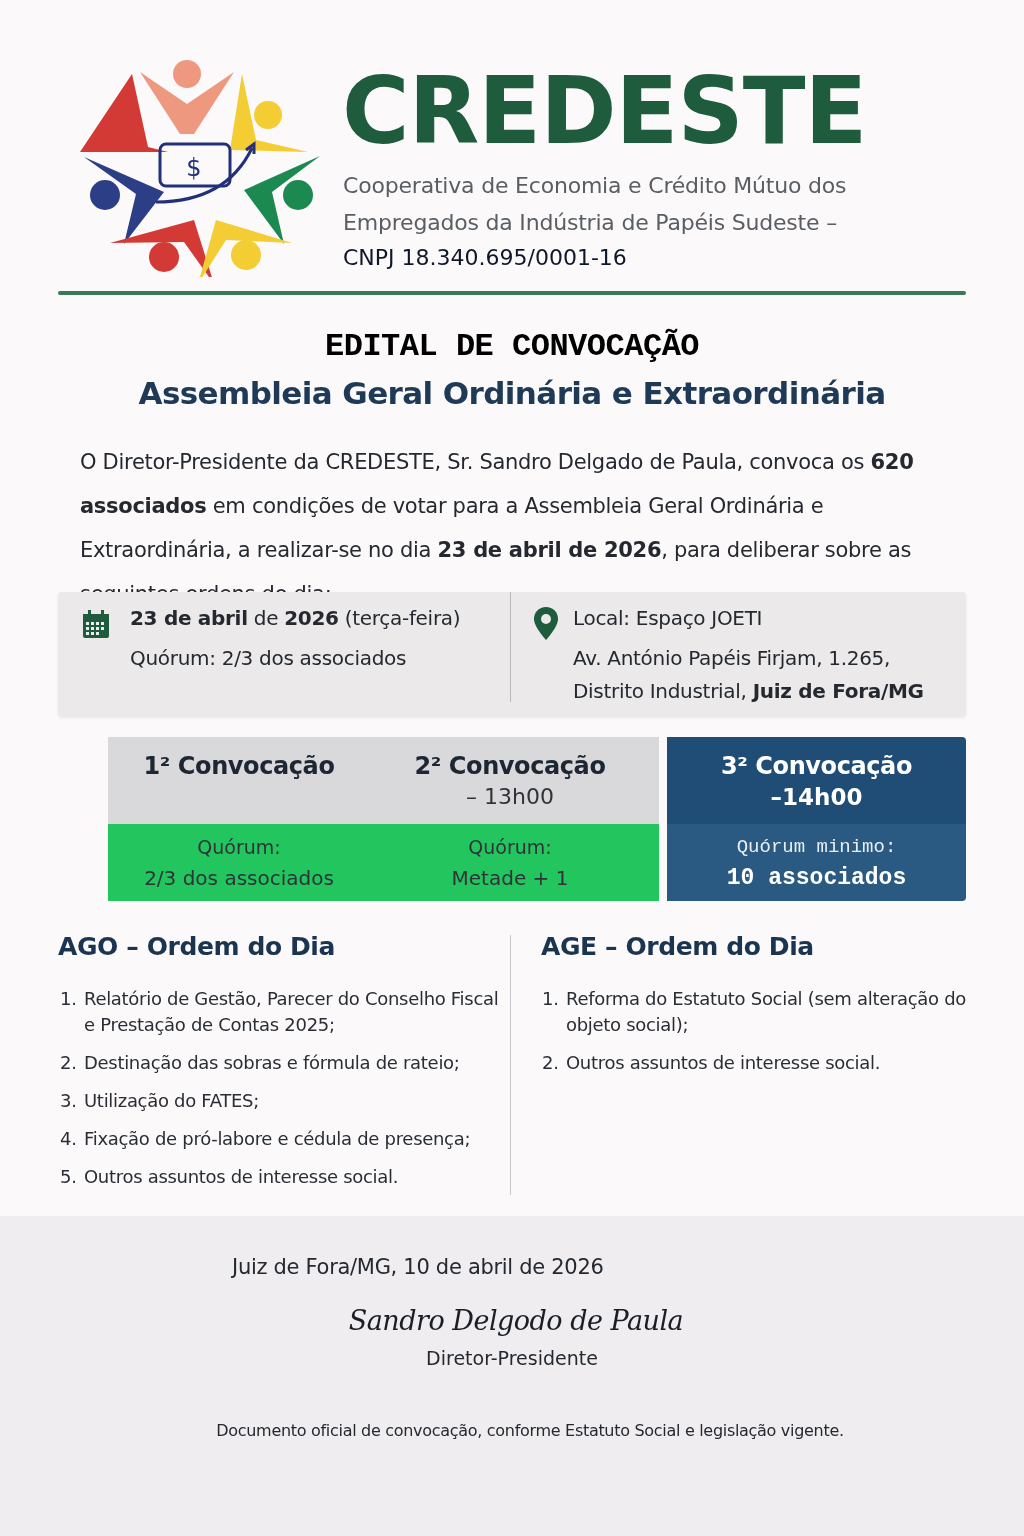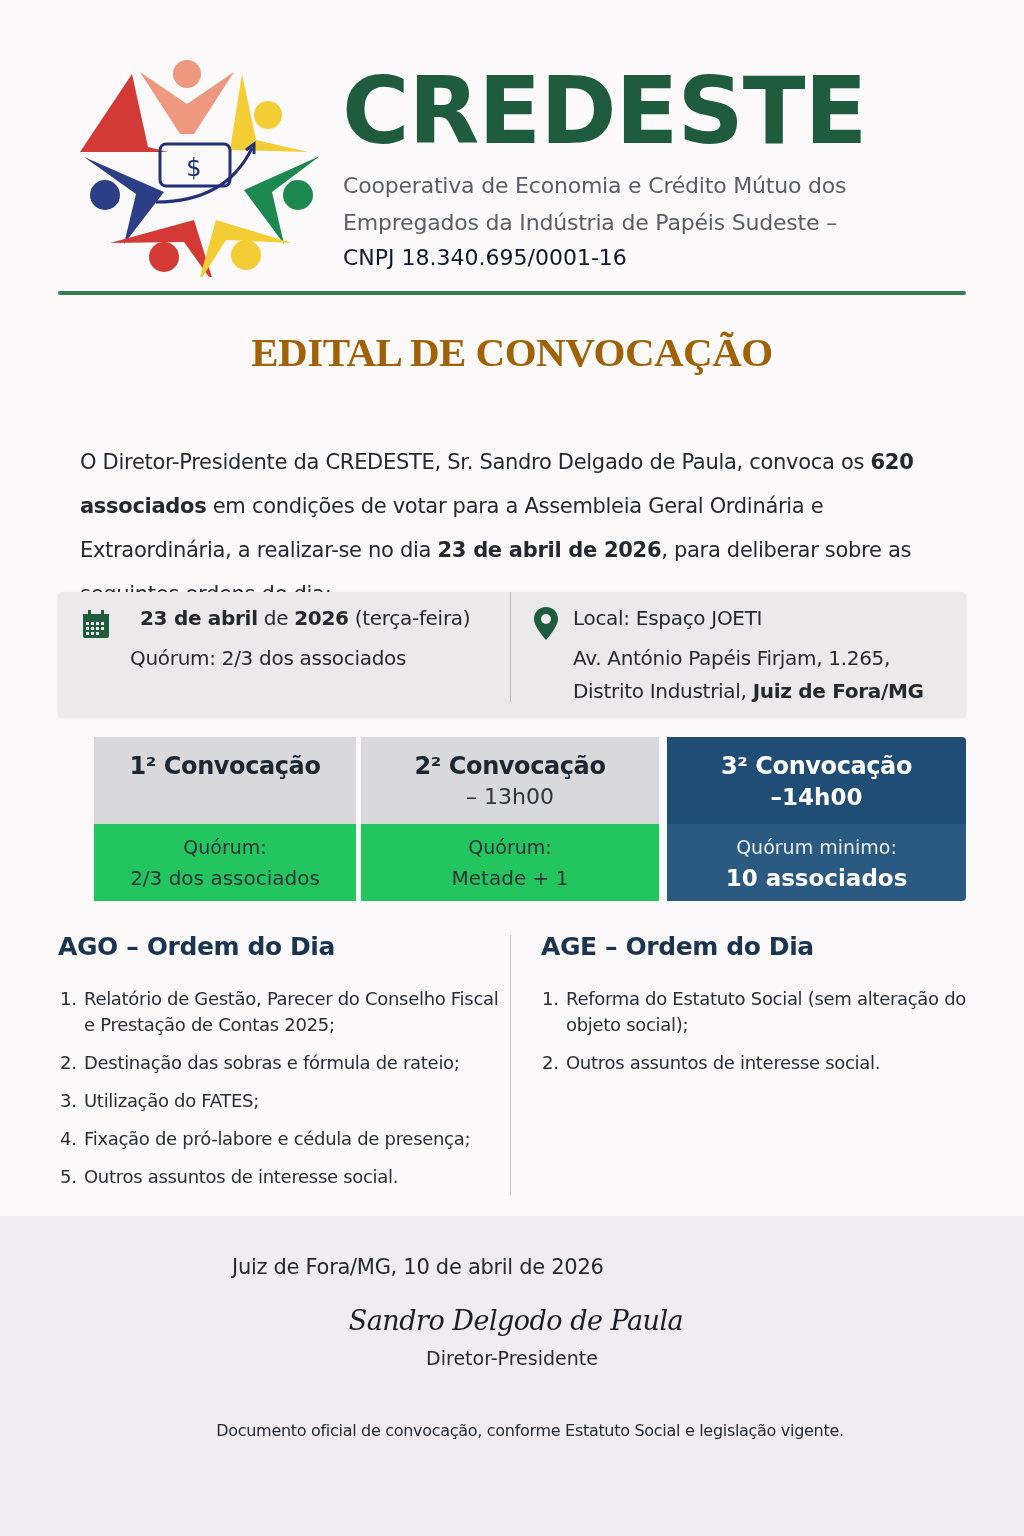--- a/index.html
+++ b/index.html
@@ -16,49 +16,49 @@
   
   .logo { position: absolute; left: 76px; top: 52px; width: 246px; height: 225px; }
   .brand { position: absolute; left: 342px; top: 66px; font-family: "DejaVu Sans", sans-serif; font-weight: bold; font-size: 92px; letter-spacing: -1px; color: #1f5c3e; line-height: 1; }
   .subline { position: absolute; left: 343px; font-size: 22px; color: #5a5e63; font-family: "DejaVu Sans", sans-serif; letter-spacing: -0.2px; }
   .sub1 { top: 173px; }
   .sub2 { top: 210px; }
   .cnpj { position: absolute; left: 343px; top: 245px; font-size: 22px; color: #0f172a; font-family: "DejaVu Sans", sans-serif; }
   .green-rule { position: absolute; left: 58px; top: 291px; width: 908px; height: 4px; background: #3a7a55; border-radius: 2px; }
 
   
-  .title { position: absolute; left: 0; width: 1024px; text-align: center; top: 328px; font-size: 41px; font-weight: bold; color: #a16207; font-family: Liberation Serif, serif; letter-spacing: -0.5px; }
+  .title { position: absolute; left: 0; width: 1024px; text-align: center; top: 328px; font-size: 32px; font-weight: bold; color: #000000; font-family: Liberation Mono, monospace; letter-spacing: -0.5px; }
   .subtitle { position: absolute; left: 0; width: 1024px; text-align: center; top: 375px; font-size: 31px; font-weight: bold; color: #1e3a56; font-family: "DejaVu Sans", sans-serif; letter-spacing: -0.6px; }
 
   .intro { position: absolute; left: 80px; top: 440px; width: 880px; font-size: 21px; line-height: 44px; color: #25292f; font-family: "DejaVu Sans", sans-serif; letter-spacing: -0.3px; }
   .intro b { font-weight: bold; }
 
   
   .info { position: absolute; left: 58px; top: 592px; width: 908px; height: 125px; background: #ebe9ea; border-radius: 4px; box-shadow: 0 1px 3px rgba(0,0,0,0.08); }
   .info-divider { position: absolute; left: 452px; top: 0; width: 1px; height: 110px; background: #b9b8ba; }
   .info-left { position: absolute; left: 22px; top: 14px; }
   .info-right { position: absolute; left: 475px; top: 14px; }
   .info-line { font-size: 20px; color: #25292f; font-family: "DejaVu Sans", sans-serif; letter-spacing: -0.3px; white-space: nowrap; }
   .cal-icon { position: absolute; left: 0; top: 2px; width: 32px; height: 32px; }
   .pin-icon { position: absolute; left: 0; top: 0; width: 26px; height: 36px; }
-  .il1 { position: absolute; left: 50px; top: 0; margin-left: 10px; }
+  .il1 { position: absolute; left: 50px; top: 0; }
   .il2 { position: absolute; left: 50px; top: 40px; }
   .ir1 { position: absolute; left: 40px; top: 0; }
   .ir2 { position: absolute; left: 40px; top: 40px; }
   .ir3 { position: absolute; left: 40px; top: 73px; }
 
   
   .conv { position: absolute; top: 737px; height: 164px; width: 298px; text-align: center; font-family: "DejaVu Sans", sans-serif; }
   .conv-top { height: 87px; padding-top: 14px; }
   .conv-bot { height: 77px; padding-top: 8px; }
-  .c1 { left: 58px; padding-left: 36px; } .c2 { left: 361px; } .c3 { left: 667px; width: 299px; border-radius: 0 4px 4px 0; overflow: hidden; }
+  .c1 { left: 72px; padding-left: 36px; } .c2 { left: 361px; } .c3 { left: 667px; width: 299px; border-radius: 0 4px 4px 0; overflow: hidden; }
   .c1 .conv-top, .c2 .conv-top { background: #d9d8db; }
   .c1 .conv-bot, .c2 .conv-bot { background: #22c55e; }
   .c3 .conv-top { background: #1f4d75; }
-  .c3 .conv-bot { background: #2a5a82; }
+  .c3 .conv-bot { background: #2a5a82; font-family: Liberation Mono, monospace; }
   .conv-title { font-size: 24px; font-weight: bold; color: #1d2633; letter-spacing: -0.4px; line-height: 30px; }
   .conv-time { font-size: 22px; color: #30343a; line-height: 32px; }
   .conv-q1 { font-size: 19px; color: #2f3338; line-height: 30px; }
   .conv-q2 { font-size: 20px; color: #2f3338; line-height: 32px; }
   .c3 .conv-title, .c3 .conv-time { color: #ffffff; }
   .c3 .conv-time { font-weight: bold; font-size: 23px; }
   .c3 .conv-q1 { color: #e8eef4; }
   .c3 .conv-q2 { color: #ffffff; font-weight: bold; font-size: 23px; }
 
   
@@ -112,20 +112,21 @@
     <path d="M170 98 L178 92 L178 102" fill="none" stroke="#22307a" stroke-width="3"></path>
   </svg>
 
   <div class="brand">CREDESTE</div>
   <div class="subline sub2">Empregados da Indústria de Papéis Sudeste –</div>
   <div class="subline sub1">Cooperativa de Economia e Crédito Mútuo dos</div>
   <div class="cnpj">CNPJ 18.340.695/0001-16</div>
   <div class="green-rule"></div>
 
   <div class="title">EDITAL DE CONVOCAÇÃO</div>
+  <div class="subtitle">Assembleia Geral Ordinária e Extraordinária</div>
 
   <p class="intro"><span>O Diretor-Presidente da CREDESTE, Sr. Sandro Delgado de Paula, convoca os </span><b>620 associados</b><span> em condições de votar para a Assembleia Geral Ordinária e Extraordinária, a realizar-se no dia </span><b>23 de abril de 2026</b><span>, para deliberar sobre as seguintes ordens do dia:</span></p>
 
   <div class="info">
     <div class="info-left">
       <svg class="cal-icon" viewBox="0 0 32 32">
         <rect x="3" y="6" width="26" height="24" rx="2" fill="#1f5c3e"></rect>
         <rect x="3" y="6" width="26" height="6" fill="#1f5c3e"></rect>
         <rect x="8" y="2" width="3" height="7" fill="#1f5c3e"></rect>
         <rect x="21" y="2" width="3" height="7" fill="#1f5c3e"></rect>

